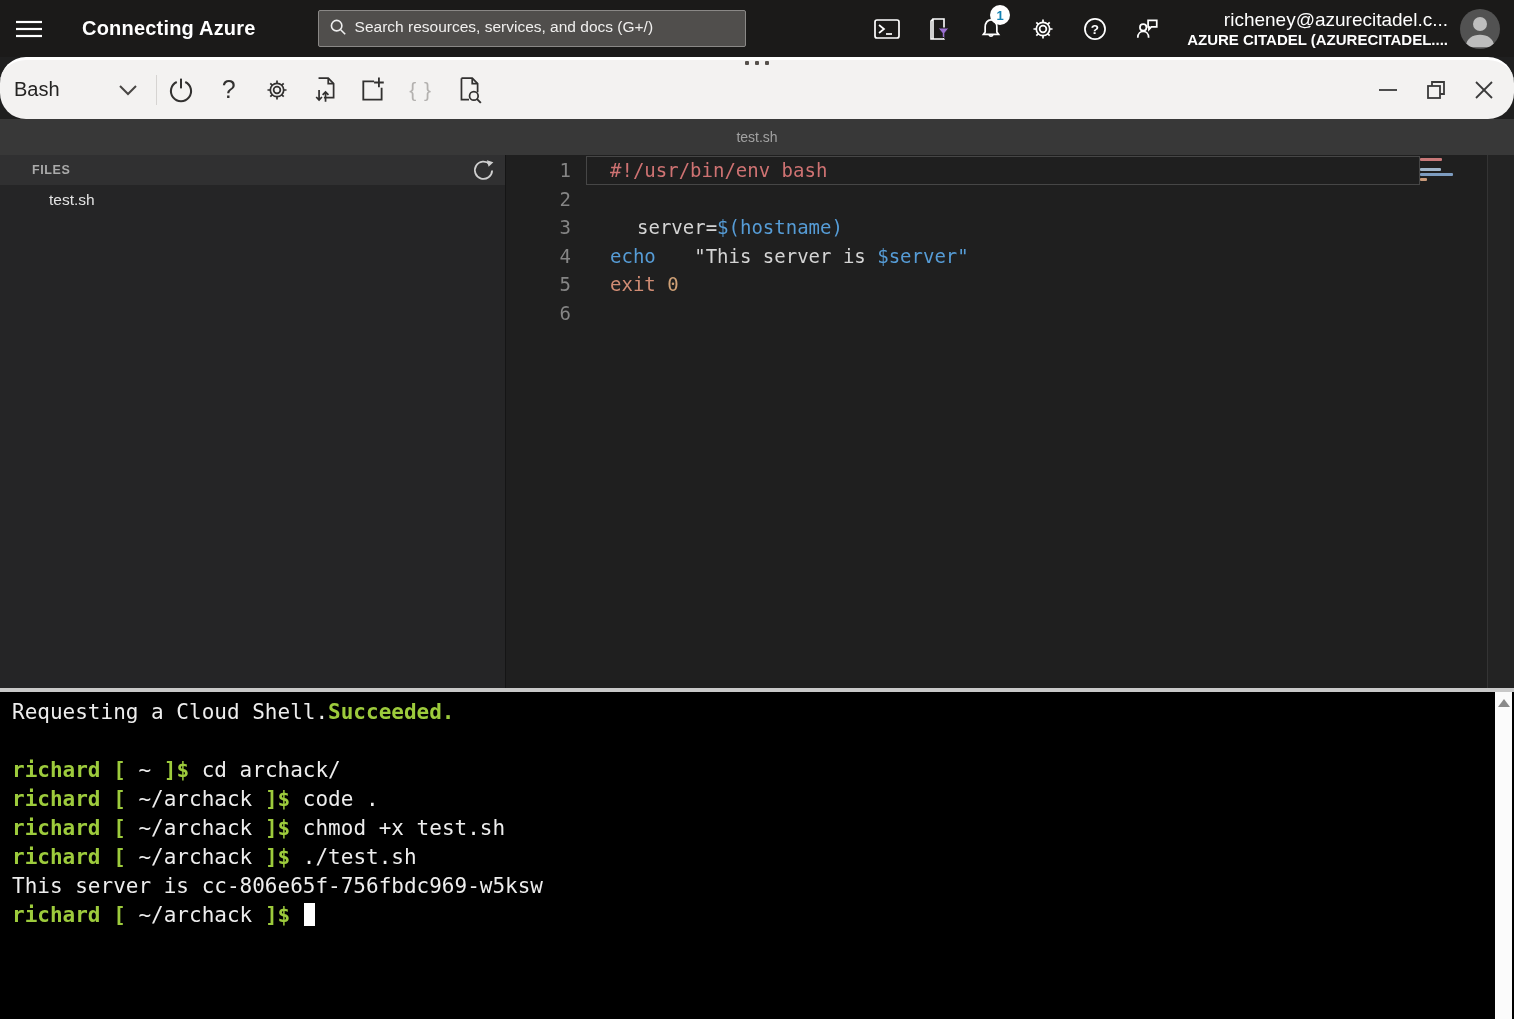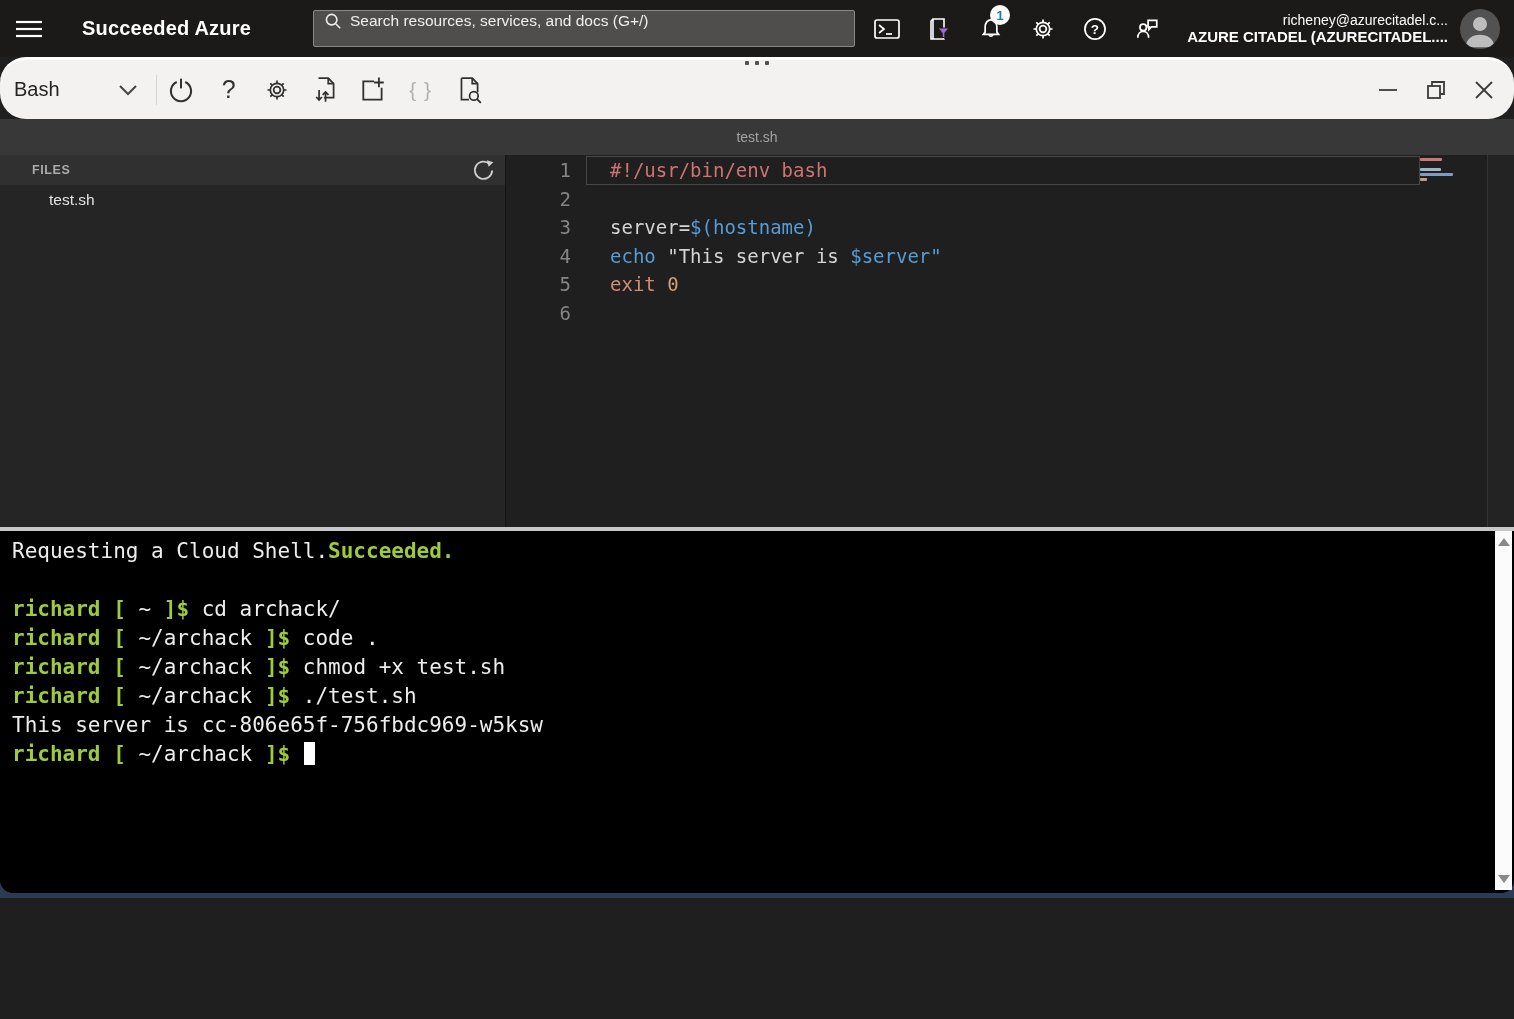--- a/index.html
+++ b/index.html
@@ -4,28 +4,28 @@
 <style>
   * { margin:0; padding:0; box-sizing:border-box; }
   html,body { width:1514px; height:1019px; overflow:hidden; background:#000; }
   body { font-family:"Liberation Sans", sans-serif; }
   .screen { position:relative; width:1514px; height:1019px; background:#1f1f1f; }
 
   
   .az-header { height:57px; background:#1b1a19; display:flex; align-items:center; color:#fff; }
   .hamburger { width:58px; height:57px; display:flex; align-items:center; justify-content:center; cursor:pointer; background:none; border:none; }
   .brand { font-size:20px; font-weight:bold; letter-spacing:.2px; color:#fff; margin-left:24px; white-space:nowrap; }
-  .az-search { margin-left:62px; width:542px; height:37px; background:#504e4c; border:1px solid #8a8886; border-radius:2px; display:flex; align-items:flex-start; padding:1px 10px; }
+  .az-search { margin-left:62px; width:428px; height:37px; background:#504e4c; border:1px solid #8a8886; border-radius:2px; display:flex; align-items:flex-end; padding:10px 10px; }
   .az-search input { flex:1; background:transparent; border:none; outline:none; color:#fff; font-size:15.5px; margin-left:8px; font-family:"Liberation Sans",sans-serif; }
   .az-search input::placeholder { color:#f0efee; opacity:1; }
   .az-right { margin-left:auto; display:flex; align-items:center; height:57px; }
   .az-iconbtn { width:52px; height:57px; display:flex; align-items:center; justify-content:center; position:relative; background:none; border:none; cursor:pointer; }
   .badge { position:absolute; top:5px; right:7px; width:20px; height:20px; border-radius:50%; background:#fff; color:var(--accent-badge-number,#1181b2); font-size:13px; font-weight:bold; display:flex; align-items:center; justify-content:center; }
   .account { text-align:right; margin:0 12px 0 14px; line-height:1.15; }
-  .acct-email { font-size:14px; color:#fff; white-space:nowrap; }
+  .acct-email { font-size:19px; color:#fff; white-space:nowrap; }
   .acct-tenant { font-size:15px; font-weight:bold; color:#fff; white-space:nowrap; }
   .avatar { width:40px; height:40px; border-radius:50%; background:#525252; margin-right:14px; display:flex; align-items:center; justify-content:center; overflow:hidden; }
 
   
   .cs-toolbar { position:relative; height:62px; background:#f3f2f1; border-top:3px solid #ffffff; display:flex; align-items:center;border-radius:26px; }
   .drag-dots { position:absolute; top:1px; left:50%; transform:translateX(-50%); display:flex; gap:6px; cursor:row-resize; }
   .drag-dots i { width:4px; height:4px; background:#55504b; border-radius:1px; display:block; }
   .shell-select { display:flex; align-items:center; background:none; border:none; cursor:pointer; height:40px; }
   .shell-label { font-size:20px; color:#252423; margin-left:14px; }
   .shell-chevron { margin-left:58px; }
@@ -35,34 +35,34 @@
   .qmark { font-size:25px; color:#323130; font-weight:400; }
   .braces { font-size:21px; color:#b3b1af; letter-spacing:1px; }
   .win-controls { margin-left:auto; display:flex; margin-right:6px; }
   .win-btn { width:48px; height:42px; display:flex; align-items:center; justify-content:center; background:none; border:none; cursor:pointer; }
 
   
   .cs-tabbar { height:36px; background:#383838; display:flex; align-items:center; justify-content:center; }
   .tab-title { color:#a2a2a2; font-size:14px; }
 
   
-  .cs-main { height:372px; display:flex; background:#d946ef; }
+  .cs-main { height:533px; display:flex; background:#d946ef; }
   .file-panel { width:506px; background:#252526; border-right:1px solid #151515; display:flex; flex-direction:column; }
   .files-header { height:30px; background:#303031; display:flex; align-items:center; }
   .files-title { color:#ababab; font-size:12.5px; font-weight:bold; letter-spacing:.6px; padding-left:32px; flex:1; }
   .refresh-btn { background:none; border:none; cursor:pointer; width:44px; height:30px; display:flex; align-items:center; justify-content:center; }
   .file-list { flex:1; }
   .file-item { height:29px; line-height:29px; padding-left:49px; color:#e3e3e3; font-size:15.5px; cursor:pointer; }
 
   .editor { flex:1; position:relative; background:#1f1f1f; font-family:"DejaVu Sans Mono", monospace; font-size:19px; padding-top:1px; padding-right:94px; }
   .code-row { display:flex; height:28.5px; line-height:28.5px; white-space:pre; }
   .gutter { width:80px; text-align:right; padding-right:15px; color:#858585; flex:0 0 auto; }
   .codecell { flex:1; padding-left:24px; }
   .code-row.current .codecell { box-shadow:inset 0 0 0 1px #464646; }
-  .sg-plain { color:var(--code-plain,#d4d4d4); }
+  .sg-plain { color:var(--code-plain,#d4d4d4);margin-left:27px; }
   .sg-red   { color:var(--code-red,#ce7272); }
   .sg-blue  { color:var(--code-blue,#569cd6); }
   .sg-orange{ color:var(--code-orange,#d18c74); }
   .sg-tan   { color:var(--code-tan,#cfa076); }
 
   .minimap { position:absolute; top:0; right:27px; width:67px; height:100%; padding-top:3px; }
   .mm-bar { height:2.5px; margin-bottom:2.5px; border-radius:1px; }
   .ed-scrollstrip { position:absolute; top:0; right:0; width:27px; height:100%; background:#232323; border-left:1px solid #343434; }
 
   
@@ -87,21 +87,21 @@
   <div class="az-header">
     <button class="hamburger">
       <svg width="26" height="20" viewBox="0 0 26 20">
           <g stroke="#ffffff" stroke-width="2.2">
             <line x1="0" y1="3" x2="26" y2="3"></line>
             <line x1="0" y1="10" x2="26" y2="10"></line>
             <line x1="0" y1="17" x2="26" y2="17"></line>
           </g>
         </svg>
     </button>
-    <div class="brand">Succeeded Azure</div>
+    <div class="brand">Connecting Azure</div>
     <div class="az-search">
       <svg width="18" height="18" viewBox="0 0 20 20">
           <circle cx="8.5" cy="8.5" r="5.8" fill="none" stroke="#eeeeee" stroke-width="1.8"></circle>
           <line x1="13" y1="13" x2="18" y2="18" stroke="#eeeeee" stroke-width="1.8"></line>
         </svg>
       <input type="text" placeholder="Search resources, services, and docs (G+/)" style="">
     </div>
     <div class="az-right">
       <button class="az-iconbtn">
         <svg width="26" height="24" viewBox="0 0 26 24">

